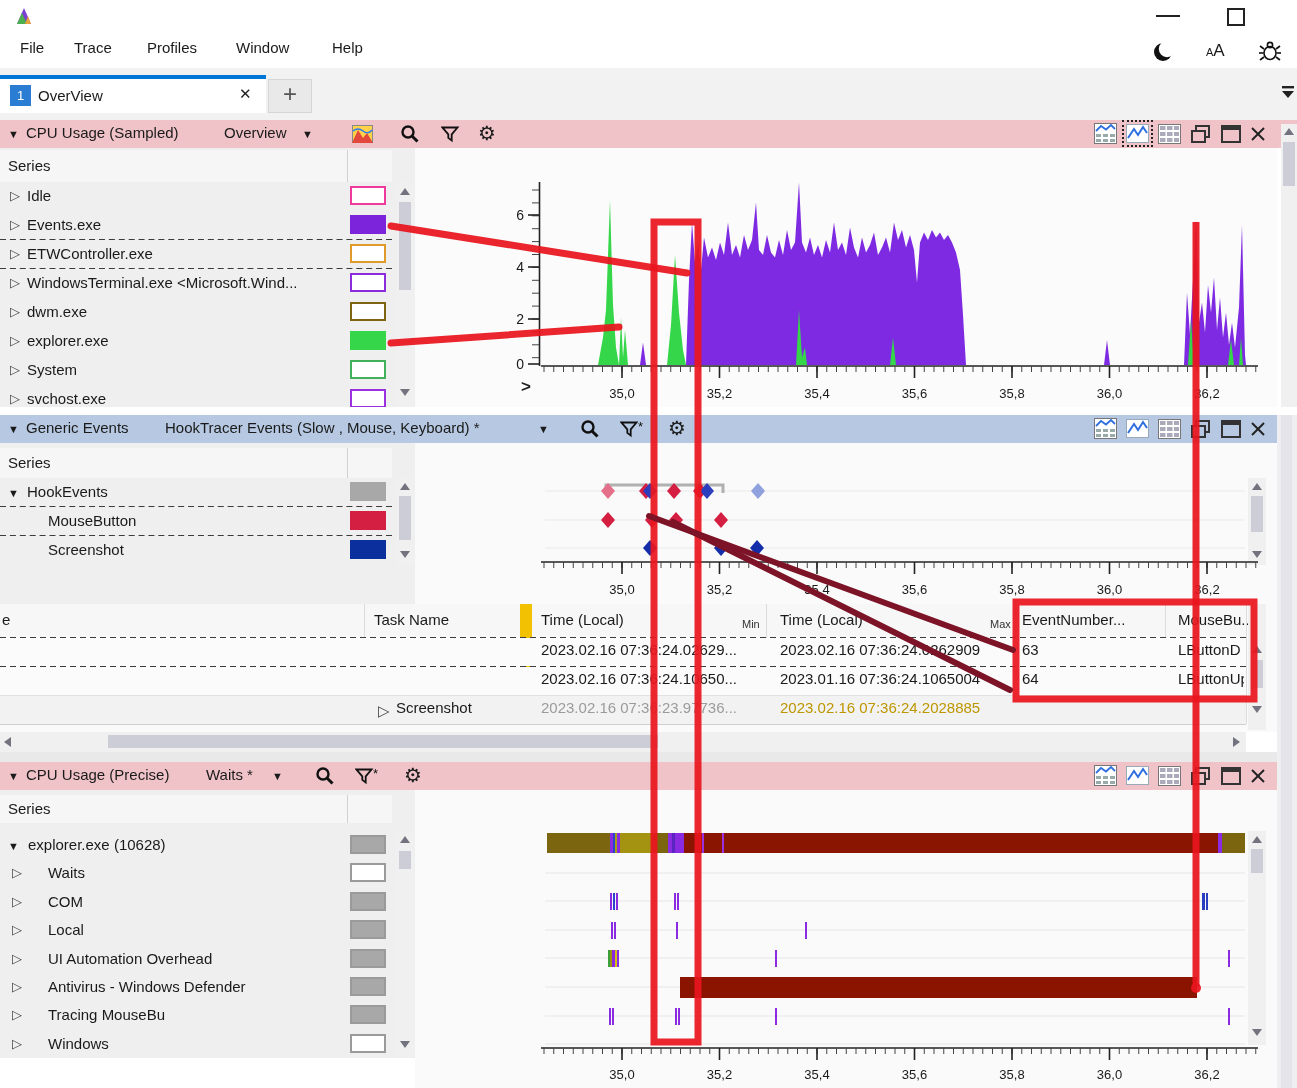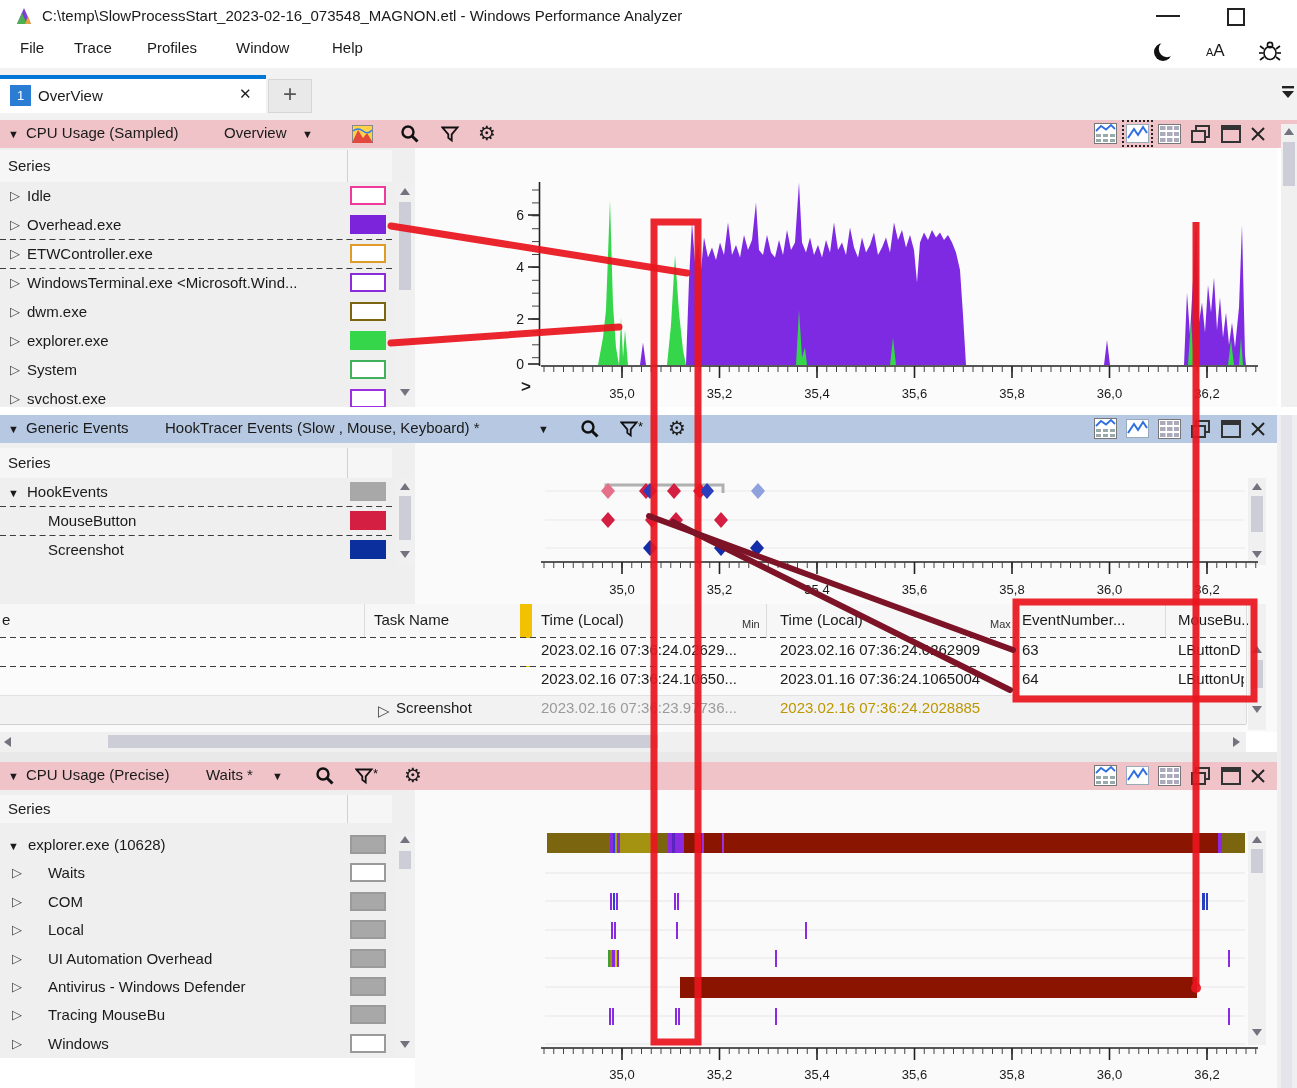--- a/index.html
+++ b/index.html
@@ -34,21 +34,20 @@
 <div class="app">
 
   <div class="abs" style="left:0;top:0;width:1297px;height:32px;background:#fff;">
     <span class="abs wicon" style="left:14px;top:6px;">
       <svg width="20" height="20">
           <polygon points="3,18 10,2 17,18" fill="#7b3fd4"></polygon>
           <polygon points="3,18 8,7 13,18" fill="#4caf50"></polygon>
           <polygon points="11,18 14,10 17,18" fill="#e8a33d"></polygon>
         </svg>
     </span>
-    <span class="abs t15" style="left:42px;top:7px;">C:\temp\SlowProcessStart_2023-02-16_073548_MAGNON.etl - Windows Performance Analyzer</span>
     <div class="abs" style="left:1156px;top:15px;width:24px;height:2px;background:#222;"></div>
     <div class="abs" style="left:1227px;top:8px;width:18px;height:18px;border:2px solid #222;box-sizing:border-box;"></div>
   </div>
 
   <div class="abs" style="left:0;top:32px;width:1297px;height:36px;background:#fff;">
     <span class="abs t15" style="left:20px;top:7px;">File</span>
     <span class="abs t15" style="left:74px;top:7px;">Trace</span>
     <span class="abs t15" style="left:147px;top:7px;">Profiles</span>
     <span class="abs t15" style="left:236px;top:7px;">Window</span>
     <span class="abs t15" style="left:332px;top:7px;">Help</span>
@@ -180,21 +179,21 @@
     </div>
   </div>
   <div id="sampled-rows" class="abs" style="left: 0px; top: 182px; width: 392px; height: 225px; overflow: hidden;">
       <div class="abs" style="left: 0px; top: 0px; width: 392px; height: 29px; background: rgb(239, 239, 239); border-bottom: 1px solid rgb(250, 250, 250);">
         <span class="abs caret-col" style="left: 10px; top: 6px;">▷</span>
         <span class="abs t15" style="left: 27px; top: 5px; max-width: 303px; overflow: hidden; white-space: nowrap;">Idle</span>
         <span class="swatch" style="background: rgb(255, 255, 255); border: 2px solid rgb(240, 58, 155);"></span>
       </div>
       <div class="abs" style="left: 0px; top: 29px; width: 392px; height: 29px; background: rgb(239, 239, 239); border-bottom: 1px solid rgb(250, 250, 250);">
         <span class="abs caret-col" style="left: 10px; top: 6px;">▷</span>
-        <span class="abs t15" style="left: 27px; top: 5px; max-width: 303px; overflow: hidden; white-space: nowrap;">Overhead.exe</span>
+        <span class="abs t15" style="left: 27px; top: 5px; max-width: 303px; overflow: hidden; white-space: nowrap;">Events.exe</span>
         <span class="swatch" style="background: rgb(123, 36, 219); border: 2px solid rgb(123, 36, 219);"></span>
         <div class="dashline" style="top: 28px;"></div>
       </div>
       <div class="abs" style="left: 0px; top: 58px; width: 392px; height: 29px; background: rgb(239, 239, 239); border-bottom: 1px solid rgb(250, 250, 250);">
         <span class="abs caret-col" style="left: 10px; top: 6px;">▷</span>
         <span class="abs t15" style="left: 27px; top: 5px; max-width: 303px; overflow: hidden; white-space: nowrap;">ETWController.exe</span>
         <span class="swatch" style="background: rgb(255, 255, 255); border: 2px solid rgb(223, 154, 40);"></span>
         <div class="dashline" style="top: 28px;"></div>
       </div>
       <div class="abs" style="left: 0px; top: 87px; width: 392px; height: 29px; background: rgb(239, 239, 239); border-bottom: 1px solid rgb(250, 250, 250);">

